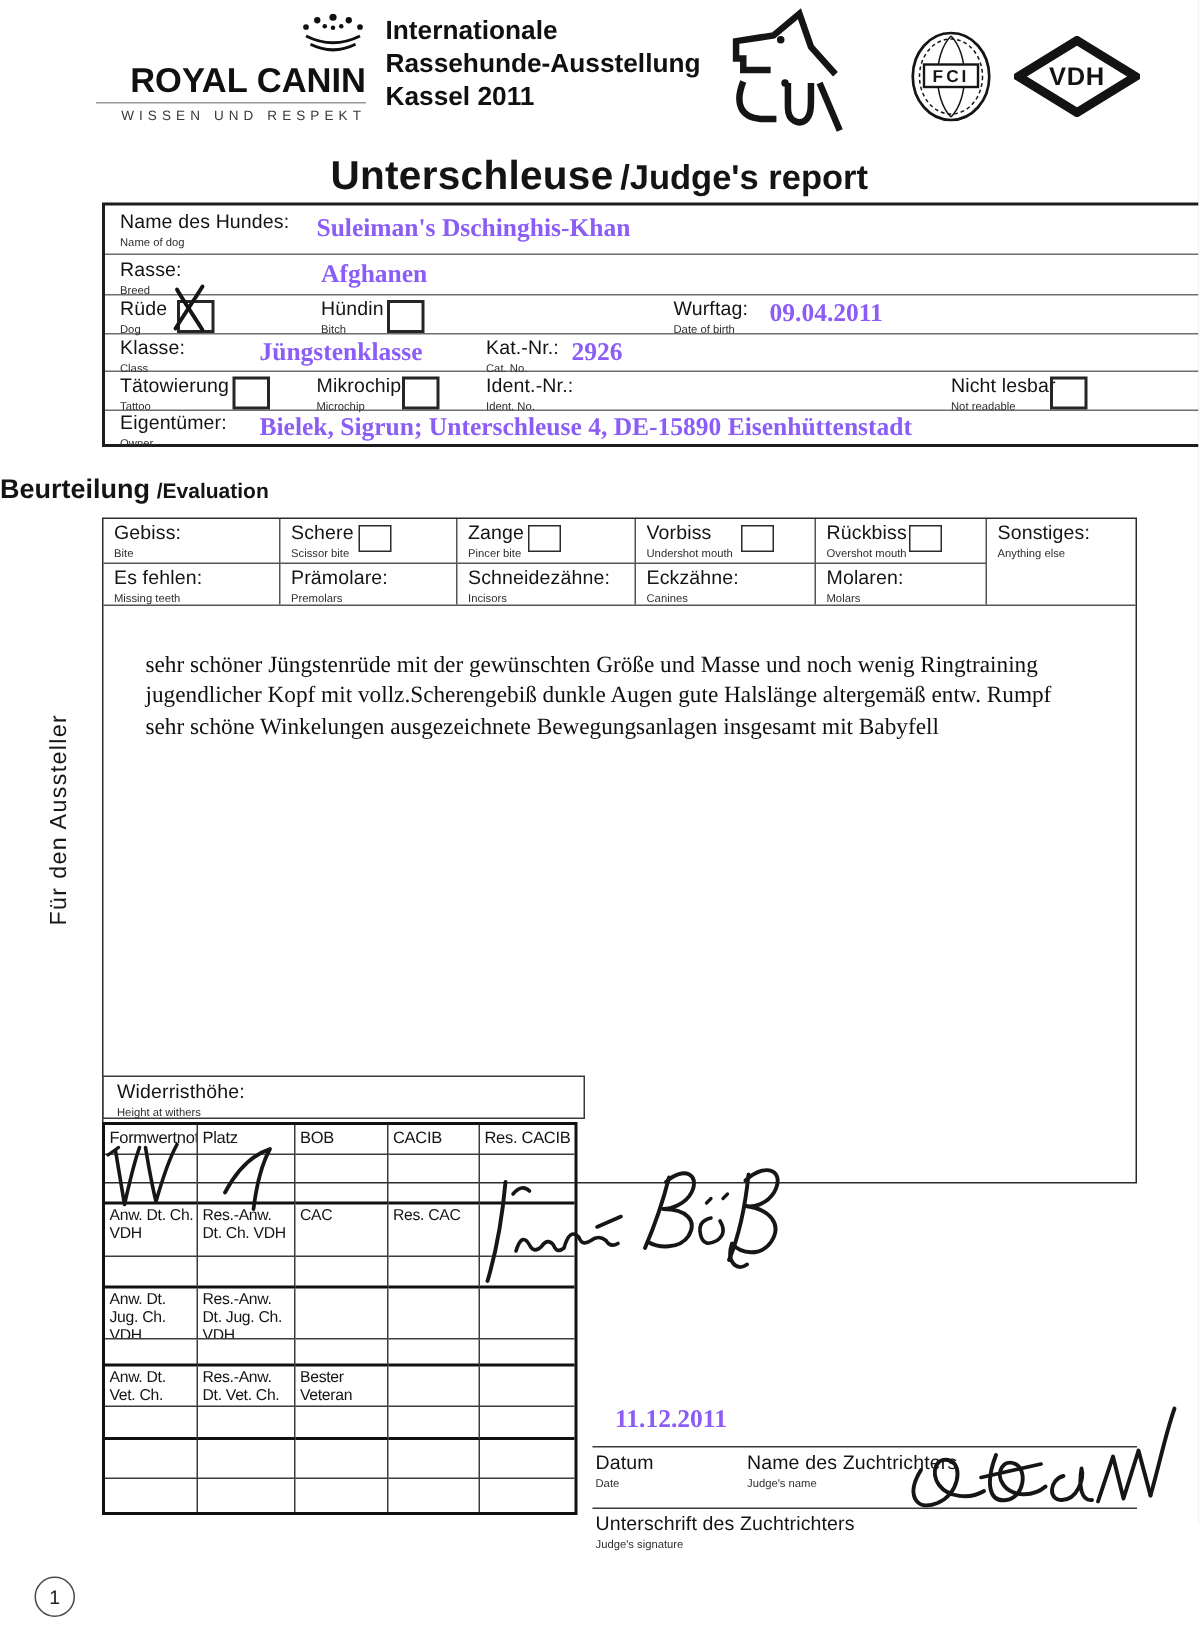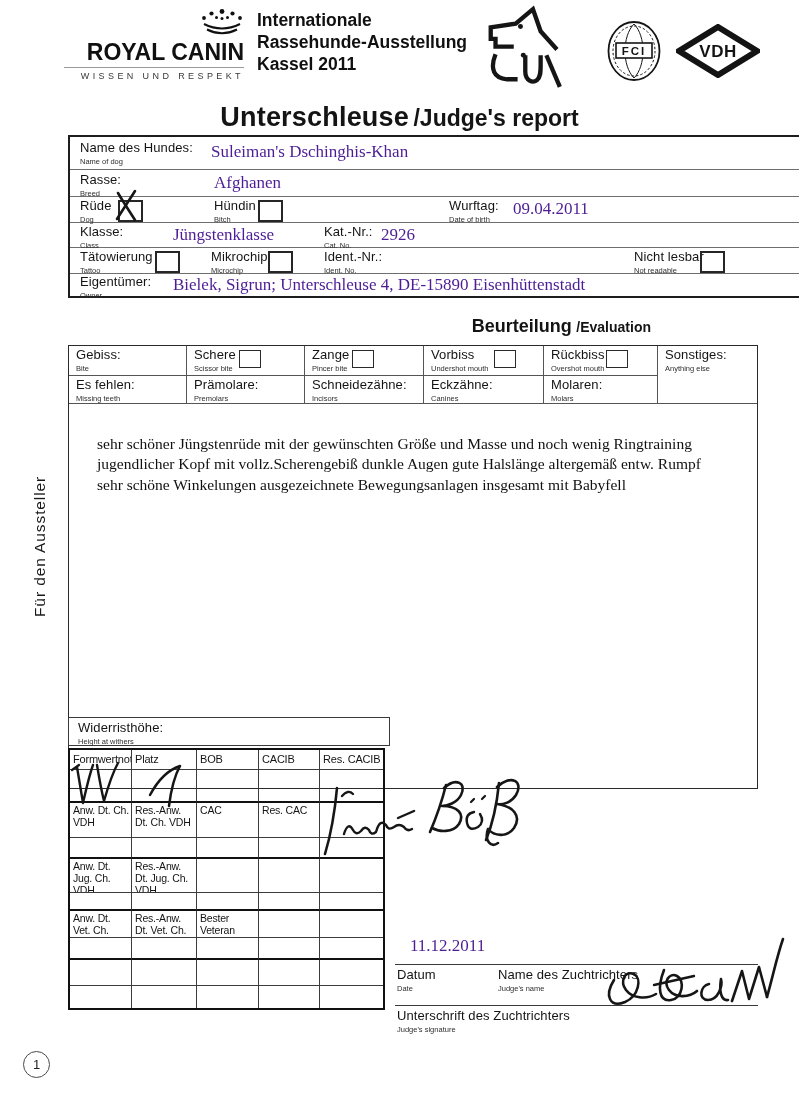--- a/index.html
+++ b/index.html
@@ -1,22 +1,22 @@
 <!DOCTYPE html>
 <html><head>
 <meta charset="utf-8">
 <style>
   html,body{margin:0;padding:0;background:#e9e9e9}
   .page{position:relative;width:799px;height:1100px;background:#ffffff;overflow:hidden;
         font-family:"Liberation Sans","DejaVu Sans",sans-serif;color:#141414}
   .abs{position:absolute}
   .delabel{font-size:13px;line-height:1.05;letter-spacing:.1px;white-space:nowrap}
   .enlabel{font-size:7.5px;color:#2e2e2e;margin-top:2px;white-space:nowrap}
-  .typed{font-family:"Liberation Serif","DejaVu Serif",serif;font-weight:400;font-size:17px;
-         color:#4c1d95;white-space:nowrap}
+  .typed{font-family:"Liberation Serif","DejaVu Serif",serif;font-weight:700;font-size:17px;
+         color:#8b5cf6;white-space:nowrap}
   .cbx{position:absolute;width:21px;height:18px;border:2px solid #262626;background:transparent}
   
   .formbox{left:68px;top:135px;width:766px;border:2px solid #1d1d1d;box-sizing:border-box}
   .frow{position:relative;border-bottom:1px solid #6e6e6e;box-sizing:border-box}
   .frow:last-child{border-bottom:none}
   
   .evalbox{left:68px;top:345px;width:690px;height:444px;border:1.6px solid #2a2a2a;box-sizing:border-box}
   .eval-grid{display:grid;grid-template-columns:118px 118px 119px 120px 114px auto;
              grid-template-rows:30px 27px;border-bottom:1px solid #555}
   .ec{position:relative;border-right:1px solid #555;padding:2px 0 0 7px;box-sizing:border-box}
@@ -46,21 +46,21 @@
   .hw{position:absolute;pointer-events:none}
   .hw path{fill:none;stroke:#161616;stroke-linecap:round;stroke-linejoin:round}
   .brand{left:64px;top:9px;width:180px;text-align:right}
   .brandname{font-size:23px;font-weight:800;line-height:1;white-space:nowrap;color:#101010}
   .tagline{margin-top:3px;padding-top:3px;border-top:1px solid #9a9a9a;font-size:9px;
            letter-spacing:3.4px;color:#383838;white-space:nowrap}
   .evline{font-size:17.5px;font-weight:700;line-height:1.25;color:#101010;white-space:nowrap}
   .titlebar{left:0;top:102px;width:799px;text-align:center;white-space:nowrap}
   .title-de{font-size:27px;font-weight:800;letter-spacing:.2px}
   .title-en{font-size:23px;font-weight:700}
-  .evheading{left:0;top:316px;width:651px;text-align:right;white-space:nowrap}
+  .evheading{left:0;top:316px;width:651px;text-align:left;white-space:nowrap}
   .evh-de{font-size:18px;font-weight:800}
   .evh-en{font-size:14px;font-weight:700}
   .evaltext{font-family:"Liberation Serif","DejaVu Serif",serif;font-size:15.5px;line-height:1.32;
             color:#101010;white-space:nowrap}
 </style>
 </head>
 <body>
 
 <div class="page">
 

